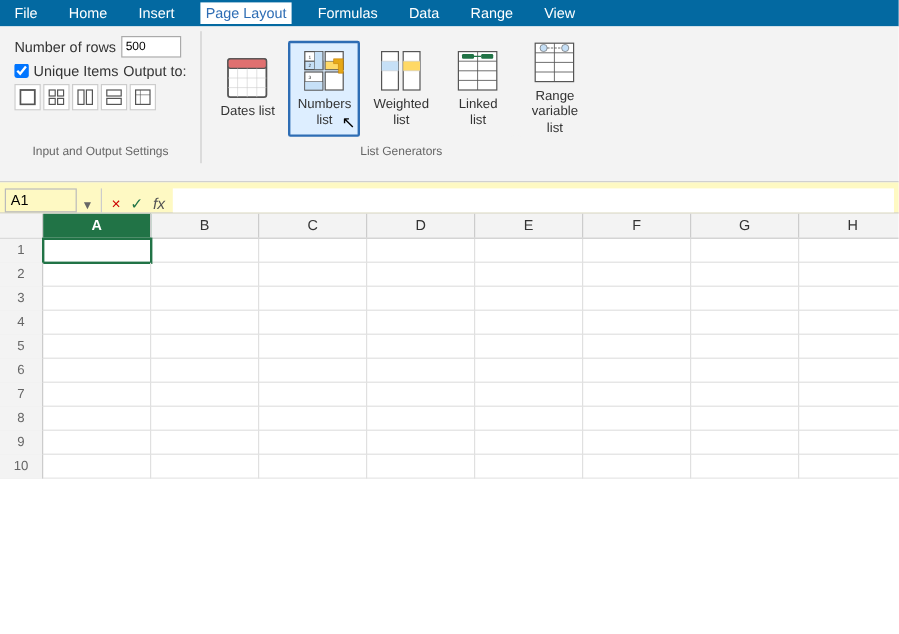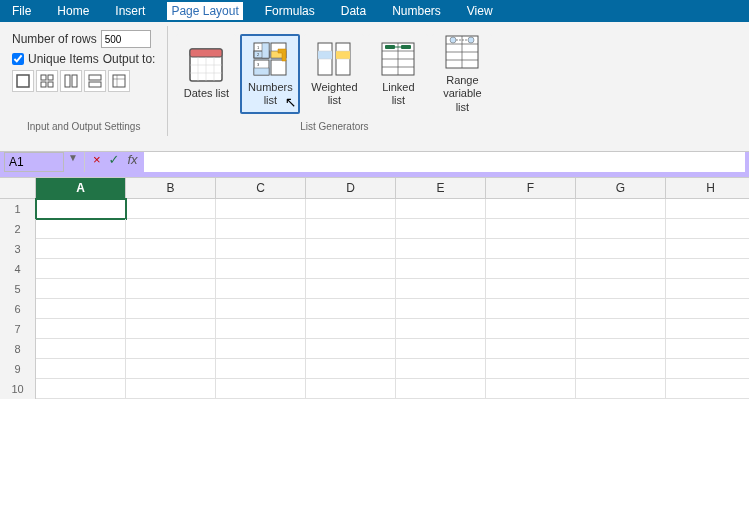--- a/index.html
+++ b/index.html
@@ -148,25 +148,25 @@
     }
 
     .gen-btn-label {
       font-size: 11px;
       line-height: 1.2;
     }
 
     
     .formula-bar {
       display: flex;
-      align-items: flex-start;
+      align-items: flex-end;
       height: 26px;
       border-bottom: 1px solid #ccc;
       padding: 0 4px;
-      background: #c4b5fd;
+      background: #fef9c3;
       gap: 4px;
     }
 
     .cell-ref-box {
       width: 60px;
       height: 20px;
       border: 1px solid #bbb;
       padding: 1px 4px;
       font-size: 12px;
       display: flex;
@@ -291,21 +291,21 @@
 </head>
 <body>
 
 <div class="menu-bar">
   <span>File</span>
   <span>Home</span>
   <span>Insert</span>
   <span class="active">Page Layout</span>
   <span>Formulas</span>
   <span>Data</span>
-  <span>Numbers</span>
+  <span>Range</span>
   <span>View</span>
 </div>
 
 <div class="ribbon">
   <div class="ribbon-content">
 
     <div class="ribbon-group">
       <div class="group-top">
         <div class="row-input-line">
           <span>Number of rows</span>

